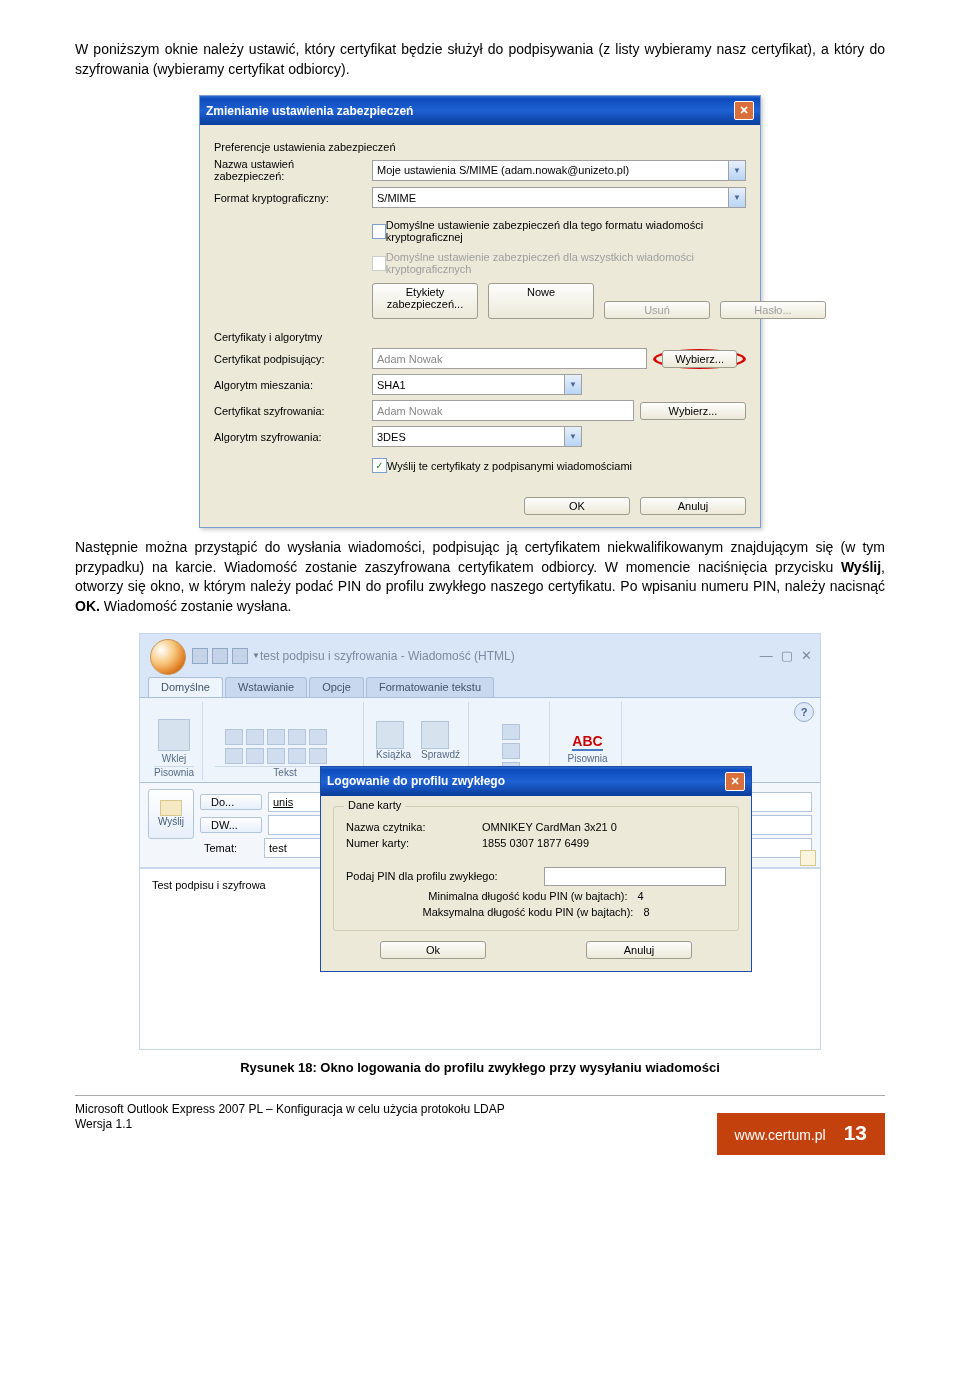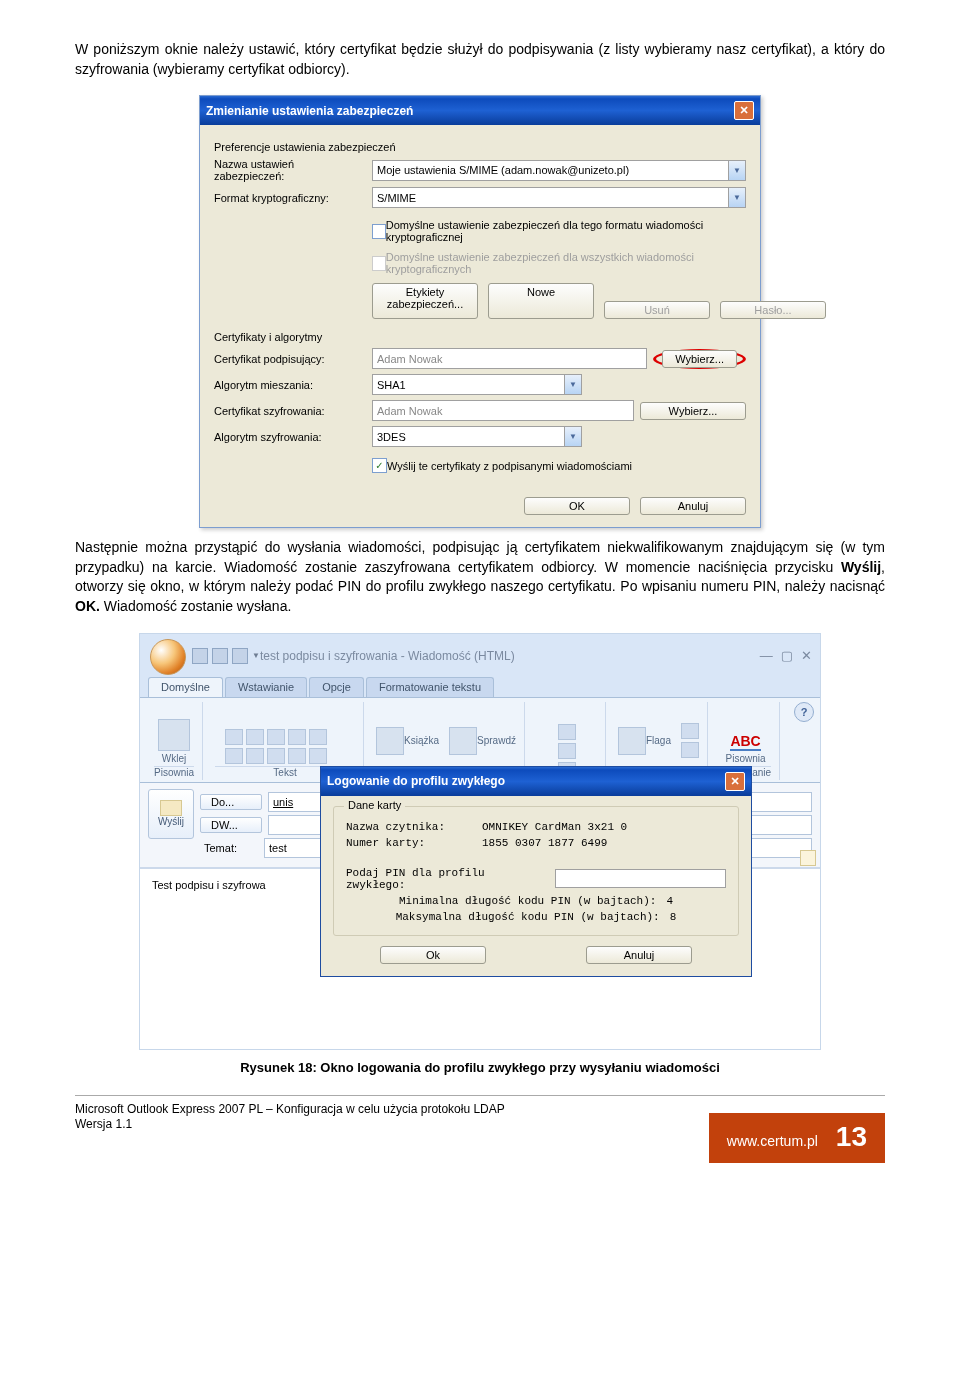--- a/index.html
+++ b/index.html
@@ -178,21 +178,21 @@
     align-items: center;
     justify-content: flex-end;
     gap: 2px;
   }
   .rgroup .iconbig { width: 30px; height: 30px; background: #d7e2ef; border: 1px solid #b3c5dc; }
   .rgroup .glabel { font-size: 10px; color: #556a85; }
   .rgroup .ricons { display: flex; gap: 3px; flex-wrap: wrap; width: 120px; }
   .rgroup .ri { width: 16px; height: 14px; background: #d0ddef; border: 1px solid #b3c5dc; }
   .rgroup.wide { width: 140px; }
   .rtwo { flex-direction: row; gap: 10px; }
-  .rtwo .col { display: flex; flex-direction: row; align-items: center; }
+  .rtwo .col { display: flex; flex-direction: column; align-items: flex-start; }
   .rtwo .col .iconbig { width: 26px; height: 26px; }
   .abc { color: #c00; font-weight: bold; font-size: 14px; border-bottom: 2px solid #4a7ec4; }
   .help-circle { margin-left: auto; width: 18px; height: 18px; border-radius: 50%; background: #dfe9f7; border: 1px solid #94aed0; color: #3f6196; display:flex; align-items:center; justify-content:center; font-weight:bold; font-size:11px; }
   .mailhdr {
     background: #f3f6fb;
     padding: 6px 8px;
     border-bottom: 1px solid #ccd9eb;
   }
   .mh-row { display: flex; align-items: center; gap: 6px; margin: 3px 0; }
   .mh-send {
@@ -253,21 +253,21 @@
     padding: 10px 12px 8px;
     position: relative;
   }
   .gb .legend {
     position: absolute;
     top: -8px;
     left: 10px;
     background: #ece9d8;
     padding: 0 4px;
   }
-  .gb .row { margin: 4px 0; font-family: Liberation Mono, monospace; }
+  .gb .row { margin: 4px 0; }
   .gb .row .lab { width: 130px; display: inline-block; }
   .pinin { width: 180px; background: #fff; border: 1px solid #a0a0a0; height: 17px; display: inline-block; }
   .pin-foot { display: flex; justify-content: center; gap: 100px; padding: 4px 0 12px; }
 
   hr.sep { border: none; border-top: 1px solid #aaa; margin: 20px 0 6px; }
   .footer-txt { font-size: 12px; line-height: 1.3; }
   .pg-footer {
     display: flex;
     justify-content: flex-end;
     padding: 0 75px 0 0;
@@ -275,21 +275,21 @@
   }
   .red-banner {
     background: #c2410c;
     color: #fff;
     padding: 8px 18px 10px;
     display: flex;
     align-items: baseline;
     gap: 18px;
   }
   .red-banner .url { font-size: 14px; }
-  .red-banner .pg { font-size: 28px; font-weight: bold; }
+  .red-banner .pg { font-size: 21px; font-weight: bold; }
 </style>
 </head>
 <body>
 
 <div class="page">
 
   <p class="body-text">W poniższym oknie należy ustawić, który certyfikat będzie służył do podpisywania (z listy wybieramy nasz certyfikat), a który do szyfrowania (wybieramy certyfikat odbiorcy).</p>
 
   <div class="figure">
     <div class="win-dialog">
@@ -431,32 +431,20 @@
             <div class="glabel">Sprawdź</div>
           </div>
         </div>
         <div class="rgroup" style="width:60px">
           <div class="ricons" style="width:auto;flex-direction:column">
             <span class="ri"></span>
             <span class="ri"></span>
             <span class="ri"></span>
           </div>
         </div>
-        <div class="rgroup rtwo">
-          <div class="col">
-            <div class="iconbig"></div>
-            <div class="glabel">Flaga</div>
-          </div>
-          <div class="col">
-            <div class="ricons" style="width:auto;flex-direction:column">
-              <span class="ri"></span>
-              <span class="ri"></span>
-            </div>
-          </div>
-        </div>
         <div class="rgroup">
           <div class="abc">ABC</div>
           <div class="glabel">Pisownia</div>
           <div class="glabel" style="border-top:1px solid #ccd9eb;width:100%;text-align:center">prawdzanie</div>
         </div>
         <div class="help-circle">?</div>
       </div>
       <div class="mailhdr">
         <div style="display:flex;gap:6px">
           <div class="mh-send">
@@ -495,21 +483,21 @@
         <div class="gb">
           <span class="legend">Dane karty</span>
           <div class="row">
               <span class="lab">Nazwa czytnika:</span>
               <span>OMNIKEY CardMan 3x21 0</span>
             </div>
           <div class="row">
               <span class="lab">Numer karty:</span>
               <span>1855 0307 1877 6499</span>
             </div>
-          <div class="row" style="margin-top:18px;justify-content:flex-start;gap:16px">
+          <div class="row" style="margin-top:18px;justify-content:space-between;gap:16px">
             <span>Podaj PIN dla profilu zwykłego:</span>
             <span class="pinin"></span>
           </div>
           <div class="row" style="justify-content:center;gap:10px">
               <span>Minimalna długość kodu PIN (w bajtach):</span>
               <span>4</span>
             </div>
           <div class="row" style="justify-content:center;gap:10px">
               <span>Maksymalna długość kodu PIN (w bajtach):</span>
               <span>8</span>

